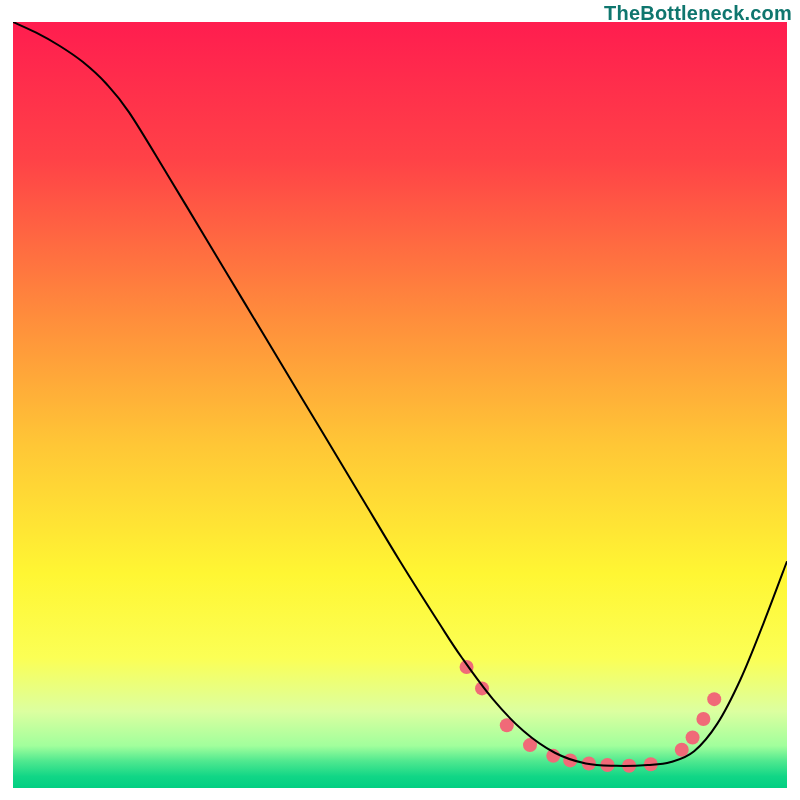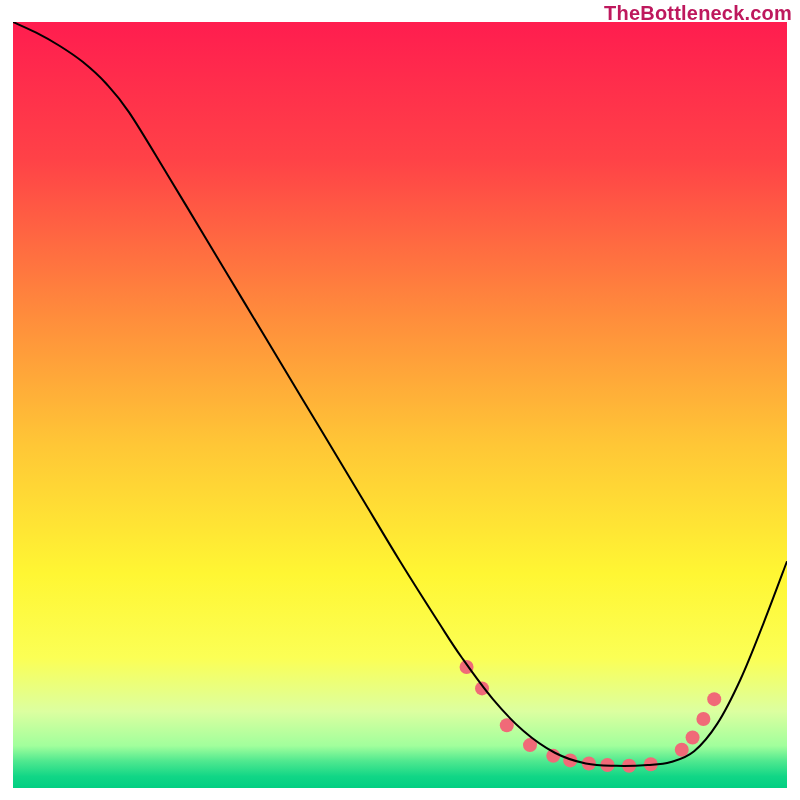--- a/index.html
+++ b/index.html
@@ -16,21 +16,21 @@
     width: 800px;
     height: 800px;
     box-sizing: border-box;
   }
   .watermark {
     position: absolute;
     top: 2px;
     right: 8px;
     font-size: 20px;
     font-weight: 600;
-    color: #be185d;
+    color: #0f766e;
     letter-spacing: 0.2px;
     z-index: 20;
   }
   .plot {
     position: absolute;
     left: 13px;
     top: 22px;
     width: 774px;
     height: 766px;
     box-sizing: border-box;

